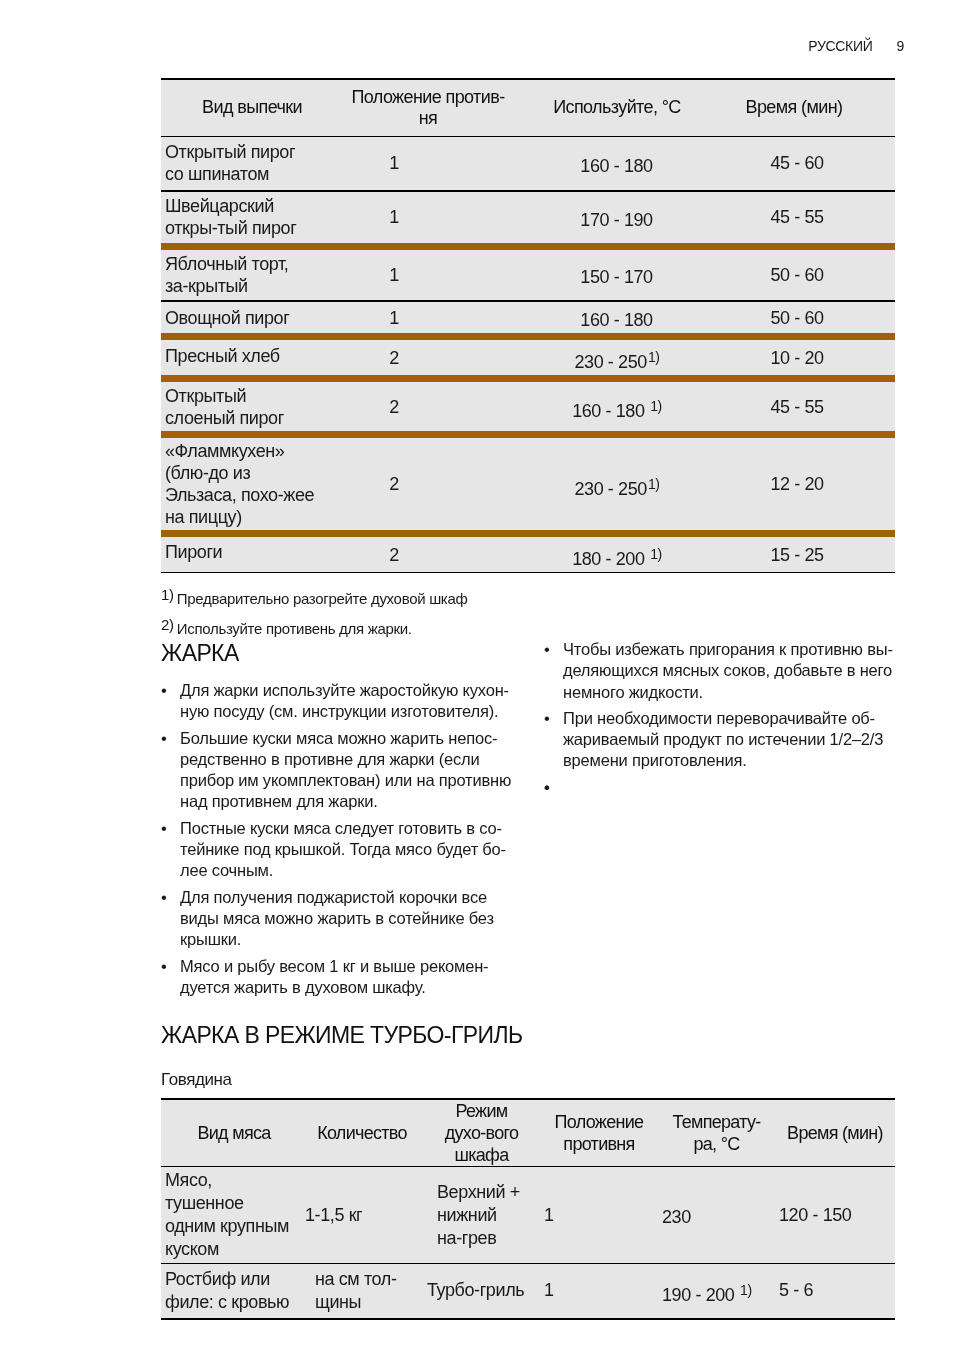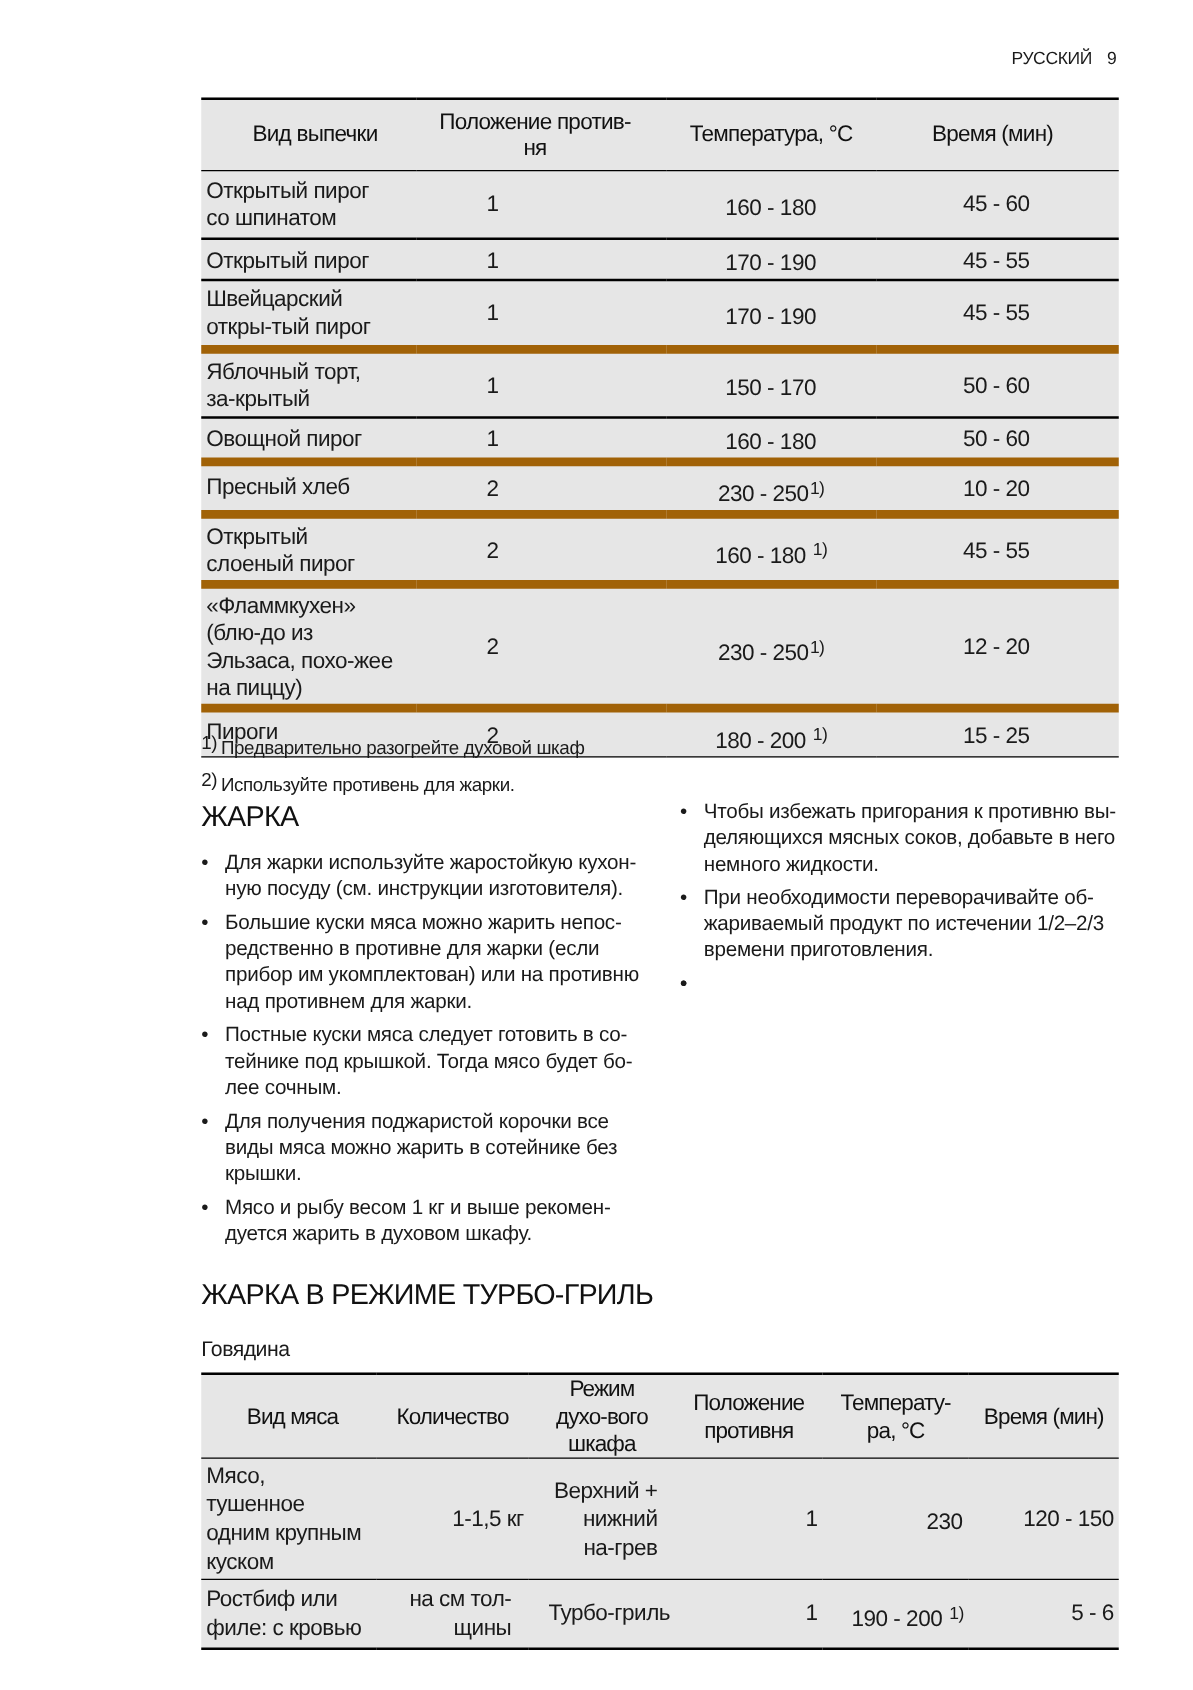--- a/index.html
+++ b/index.html
@@ -5,22 +5,22 @@
   * { box-sizing: border-box; margin: 0; padding: 0; }
   html, body { width: 954px; height: 1352px; background: #ffffff; }
   body {
     position: relative;
     font-family: "Liberation Sans", sans-serif;
     color: #1a1a1a;
     overflow: hidden;
     font-stretch: condensed;
   }
   .page-header {
-    position: absolute; top: 38px; right: 61px;
-    font-size: 14px; display: flex; gap: 12px; letter-spacing: -0.3px;
+    position: absolute; top: 38px; right: 50px;
+    font-size: 14px; display: flex; gap: 24px; letter-spacing: -0.3px;
   }
   .page-header span { display: inline-block; }
 
   table { border-collapse: collapse; background: #e6e6e6; table-layout: fixed; }
   td, th { font-weight: normal; vertical-align: middle; }
 
   
   .t1 { position: absolute; left: 161px; top: 78px; width: 734px; border-top: 2px solid #000; border-bottom: 1px solid #000; }
   .t1 th { height: 57px; font-size: 18px; text-align: center; line-height: 21px; letter-spacing: -0.6px; color:#111; }
   .t1 td { font-size: 18px; line-height: 22px; padding: 2px 4px; letter-spacing: -0.4px; }
@@ -39,21 +39,21 @@
   ul.bullets { list-style: none; position: absolute; font-size: 16.5px; line-height: 21.3px; letter-spacing: -0.2px; }
   ul.bullets li { position: relative; padding-left: 19px; margin-bottom: 5px; }
   ul.bullets li .dot { position: absolute; left: 0; top: 0; }
 
   .subhead { position: absolute; left: 161px; top: 1070px; font-size: 17px; letter-spacing: -0.4px; }
 
   
   .t2 { position: absolute; left: 161px; top: 1098px; width: 734px; border-top: 2px solid #000; border-bottom: 2px solid #000; }
   .t2 th { height: 58px; font-size: 18px; line-height: 22px; text-align: center; letter-spacing: -0.7px; color:#111; }
   .t2 td { font-size: 18px; line-height: 23px; padding: 2px 4px; letter-spacing: -0.4px; }
-  .t2 td.c { text-align: right; }
+  .t2 td.c { text-align: left; }
   .t2 tr.hdr { border-bottom: 1px solid #000; }
   .t2 tr.b-thin { border-bottom: 1px solid #000; }
 </style>
 </head>
 <body>
 
 <div class="page-header">
   <span>РУССКИЙ</span>
   <span>9</span>
 </div>
@@ -62,34 +62,28 @@
   <colgroup>
       <col style="width:172px">
       <col style="width:200px">
       <col style="width:168px">
       <col style="width:194px">
     </colgroup>
   <tbody>
       <tr class="hdr">
     <th style="padding-left:10px"><span>Вид выпечки</span></th>
     <th style="padding:0 28px 0 18px"><span>Положение против-ня</span></th>
-    <th><span>Температура, °C</span></th>
+    <th><span>Используйте, °C</span></th>
     <th style="padding-right:8px"><span>Время (мин)</span></th>
   </tr>
   <tr class="b-thick" style="height:55px">
     <td style="padding-right:22px">Открытый пирог со шпинатом</td>
     <td class="c" style="padding-right:82px">1</td>
     <td class="c"><span>160 - 180</span><sup class="fn"></sup></td>
     <td class="c" style="padding-right:6px">45 - 60</td>
-  </tr>
-  <tr class="b-thick" style="height:33px">
-    <td>Открытый пирог</td>
-    <td class="c" style="padding-right:82px">1</td>
-    <td class="c"><span>170 - 190</span><sup class="fn"></sup></td>
-    <td class="c" style="padding-right:6px">45 - 55</td>
   </tr>
   <tr class="b-thin" style="height:55px">
     <td style="padding-right:22px">Швейцарский откры-тый пирог</td>
     <td class="c" style="padding-right:82px">1</td>
     <td class="c"><span>170 - 190</span><sup class="fn"></sup></td>
     <td class="c" style="padding-right:6px">45 - 55</td>
   </tr>
   <tr class="b-thick" style="height:55px">
     <td style="padding-right:22px">Яблочный торт, за-крытый</td>
     <td class="c" style="padding-right:82px">1</td>

